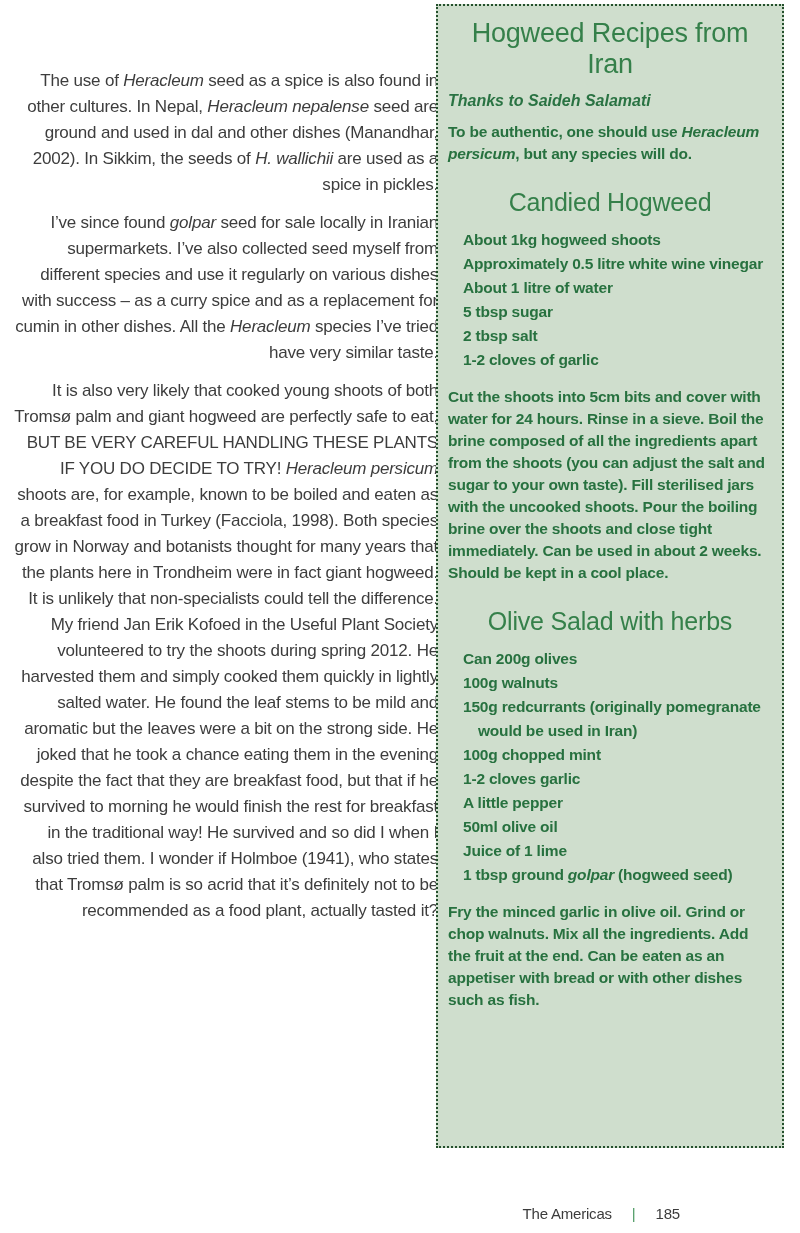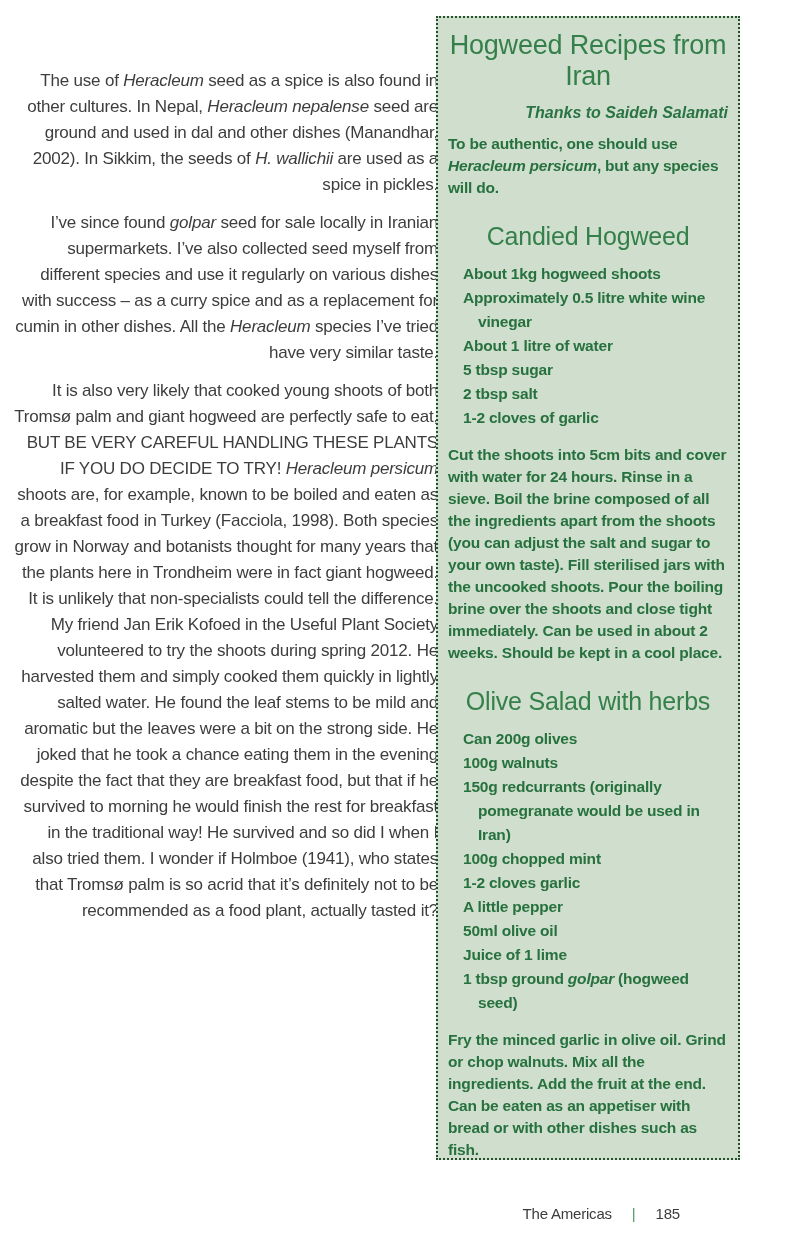--- a/index.html
+++ b/index.html
@@ -21,39 +21,39 @@
     font-size: 17px;
     line-height: 26px;
     letter-spacing: -0.2px;
   }
   .article p { margin: 0 0 12px 0; text-align: right; }
   .it { font-style: italic; }
 
   
   .recipe-box {
     position: absolute;
-    left: 436px; top: 16px;
-    width: 304px; height: 1144px;
+    left: 436px; top: 4px;
+    width: 348px; height: 1144px;
     background: #cfdecd;
     border: 2px dotted #24502c;
     padding: 8px 10px 10px 10px;
     color: #27713f;
   }
   .recipe-box h1 {
     margin: 4px 0 0 0;
     font-size: 27px;
     line-height: 31px;
     font-weight: 400;
     text-align: center;
     color: #35804a;
     letter-spacing: -0.2px;
   }
   .credit {
     margin: 11px 0 0 0;
-    text-align: right;
+    text-align: left;
     font-style: italic;
     font-weight: 700;
     font-size: 16px;
     line-height: 19px;
     color: #2a7343;
   }
   .intro, .method {
     margin: 11px 0 0 0;
     font-size: 15.5px;
     line-height: 22px;

